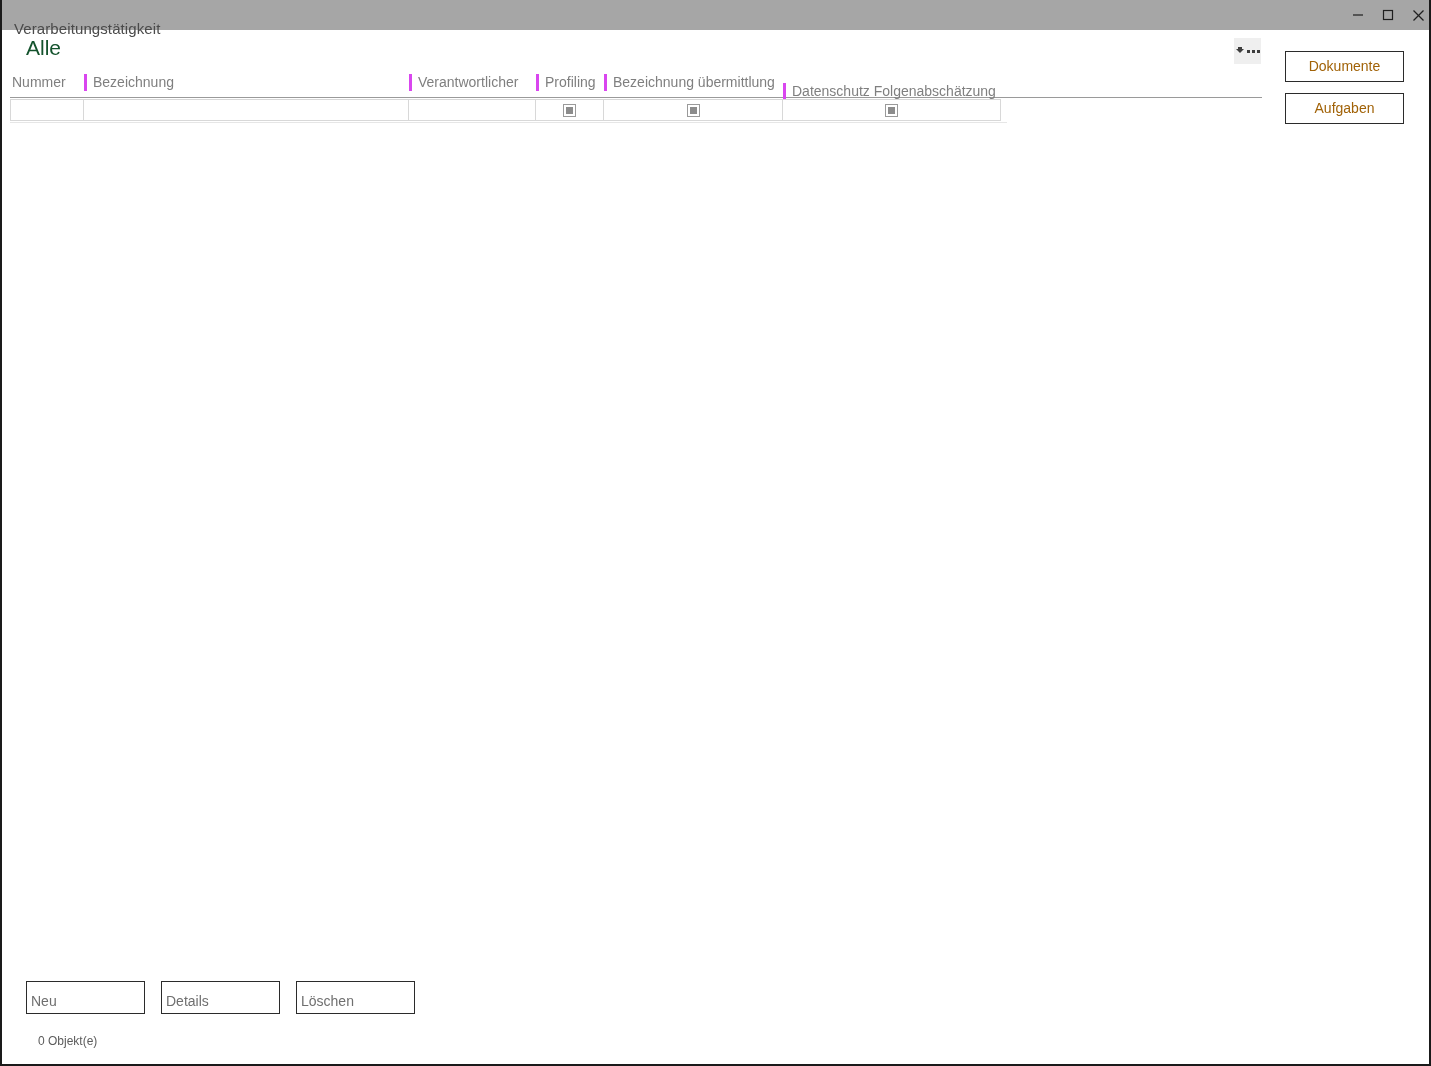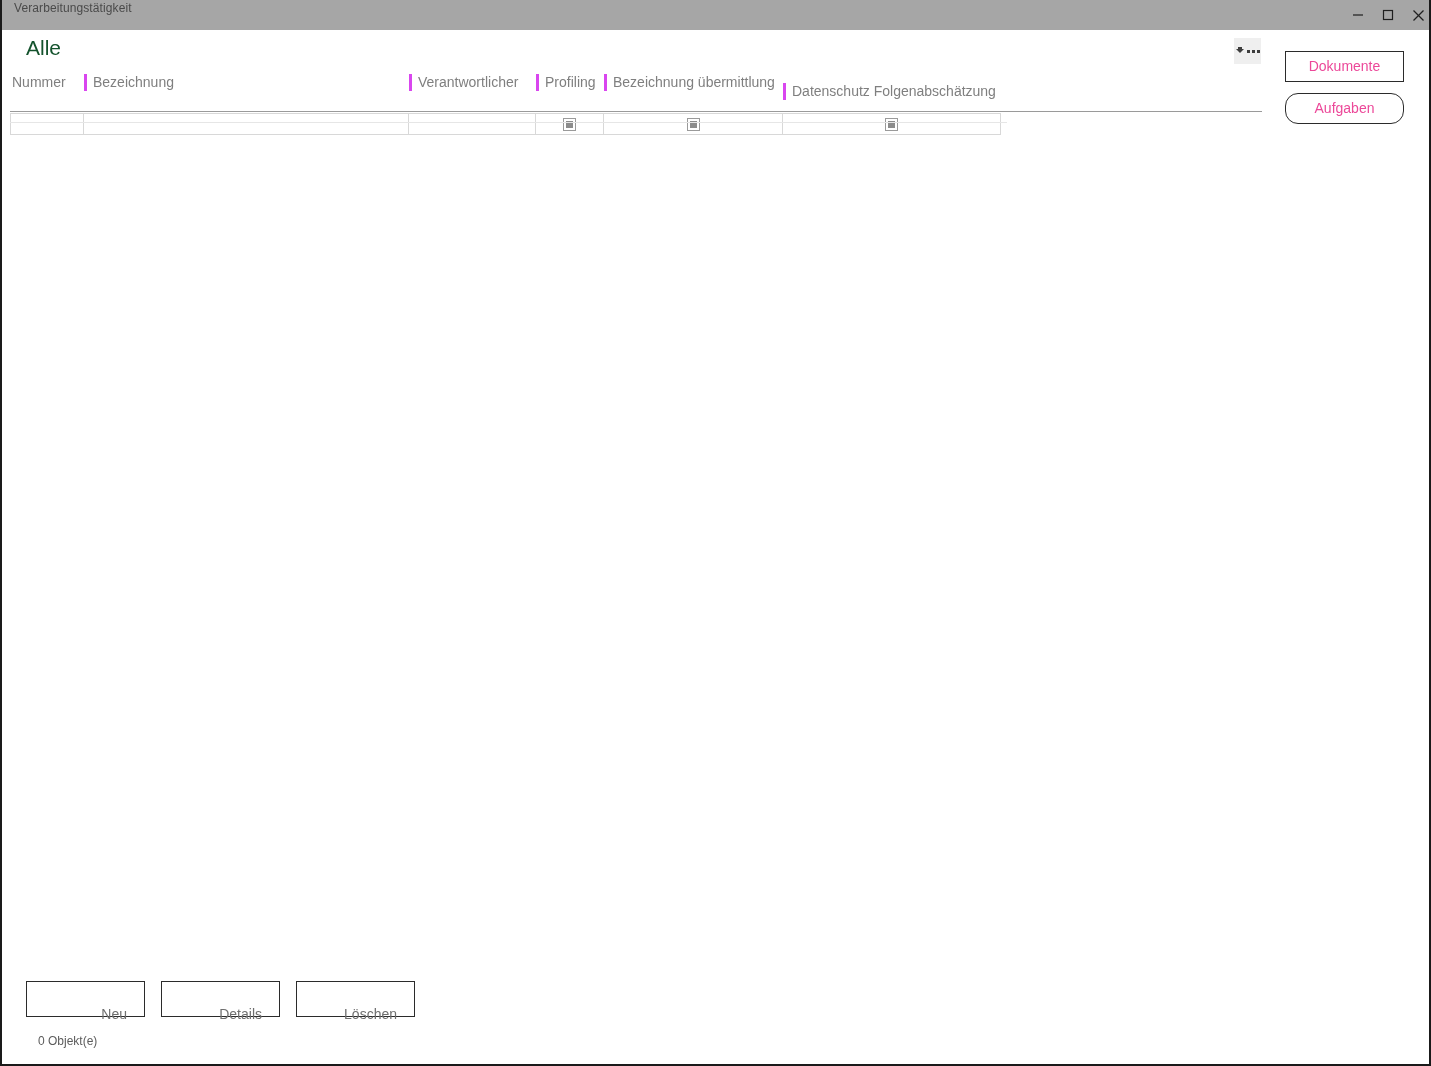--- a/index.html
+++ b/index.html
@@ -30,22 +30,22 @@
     left: 0;
     top: 0;
     width: 1431px;
     height: 30px;
     background: #a6a6a6;
     box-sizing: border-box;
   }
   .titlebar-title {
     position: absolute;
     left: 12px;
-    top: 1px;
-    font-size: 12px;
+    top: 20px;
+    font-size: 15px;
     color: #4a4a4a;
     white-space: nowrap;
     letter-spacing: 0.1px;
   }
   .win-controls {
     position: absolute;
     right: 0;
     top: 0;
     height: 30px;
     display: flex;
@@ -121,21 +121,21 @@
     position: absolute;
     left: 8px;
     top: 74px;
     width: 1252px;
   }
   .grid-header {
     display: flex;
     height: 22px;
     align-items: flex-start;
     border-bottom: 1px solid #9a9a9a;
-    padding-bottom: 15px;
+    padding-bottom: 1px;
   }
   .hcell {
     font-size: 14px;
     color: #7f7f7f;
     white-space: nowrap;
     padding-left: 6px;
     box-sizing: border-box;
     overflow: hidden;
     border-left: 3px solid #d946ef;
     line-height: 17px;
@@ -195,48 +195,48 @@
   }
   .side-btn {
     display: block;
     width: 119px;
     height: 31px;
     box-sizing: border-box;
     background: #ffffff;
     border: 1px solid #2b2b2b;
     font-family: "Liberation Sans", sans-serif;
     font-size: 14px;
-    color: #ec4899;
+    color: #a16207;
     cursor: default;
     padding: 0;
     line-height: 29px;
     text-align: center;
   }
-  .side-btn + .side-btn { margin-top: 11px; border-radius: 13px; }
+  .side-btn + .side-btn { margin-top: 11px; }
 
   
   .footer-actions {
     position: absolute;
     left: 24px;
     top: 981px;
     display: flex;
   }
   .action-btn {
     width: 119px;
     height: 33px;
     box-sizing: border-box;
     background: #ffffff;
     border: 1px solid #2b2b2b;
     font-family: "Liberation Sans", sans-serif;
     font-size: 14px;
     color: #6f6f6f;
     cursor: default;
-    padding: 17px;
+    padding: 4px;
     line-height: 31px;
-    text-align: right;
+    text-align: left;
   }
   .action-btn + .action-btn { margin-left: 16px; }
 
   .status-bar {
     position: absolute;
     left: 12px;
     top: 1034px;
     font-size: 12px;
     color: #5c5c5c;
     white-space: nowrap;

